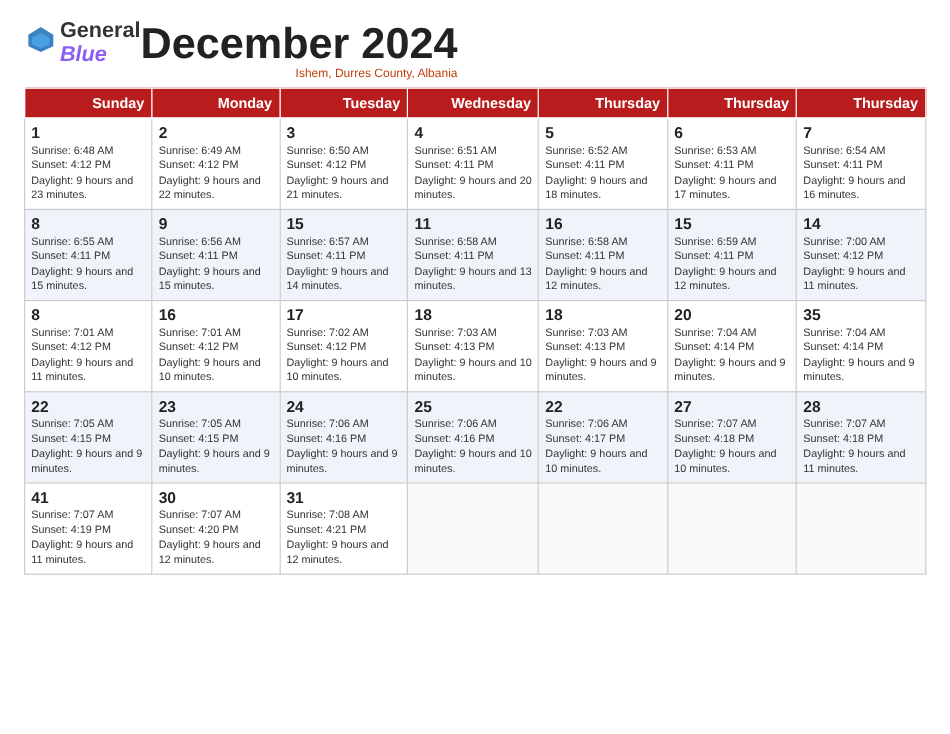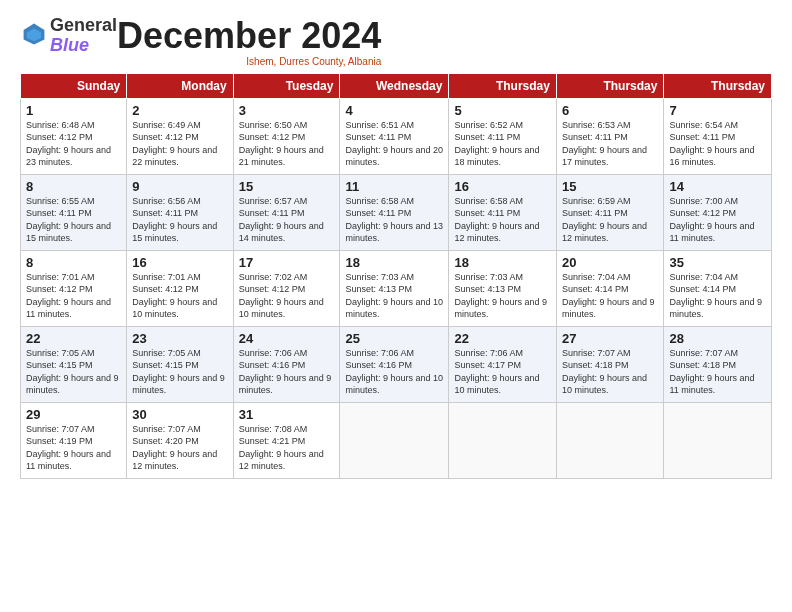--- a/index.html
+++ b/index.html
@@ -355,21 +355,21 @@
         <span class="day-num">28</span>
         <div class="day-detail">
           Sunrise: 7:07 AM<br>
           Sunset: 4:18 PM<br>
           Daylight: 9 hours and 11 minutes.
         </div>
       </td>
         </tr>
         <tr>
           <td>
-        <span class="day-num">29</span>
+        <span class="day-num">41</span>
         <div class="day-detail">
           Sunrise: 7:07 AM<br>
           Sunset: 4:19 PM<br>
           Daylight: 9 hours and 11 minutes.
         </div>
       </td>
           <td>
         <span class="day-num">30</span>
         <div class="day-detail">
           Sunrise: 7:07 AM<br>

